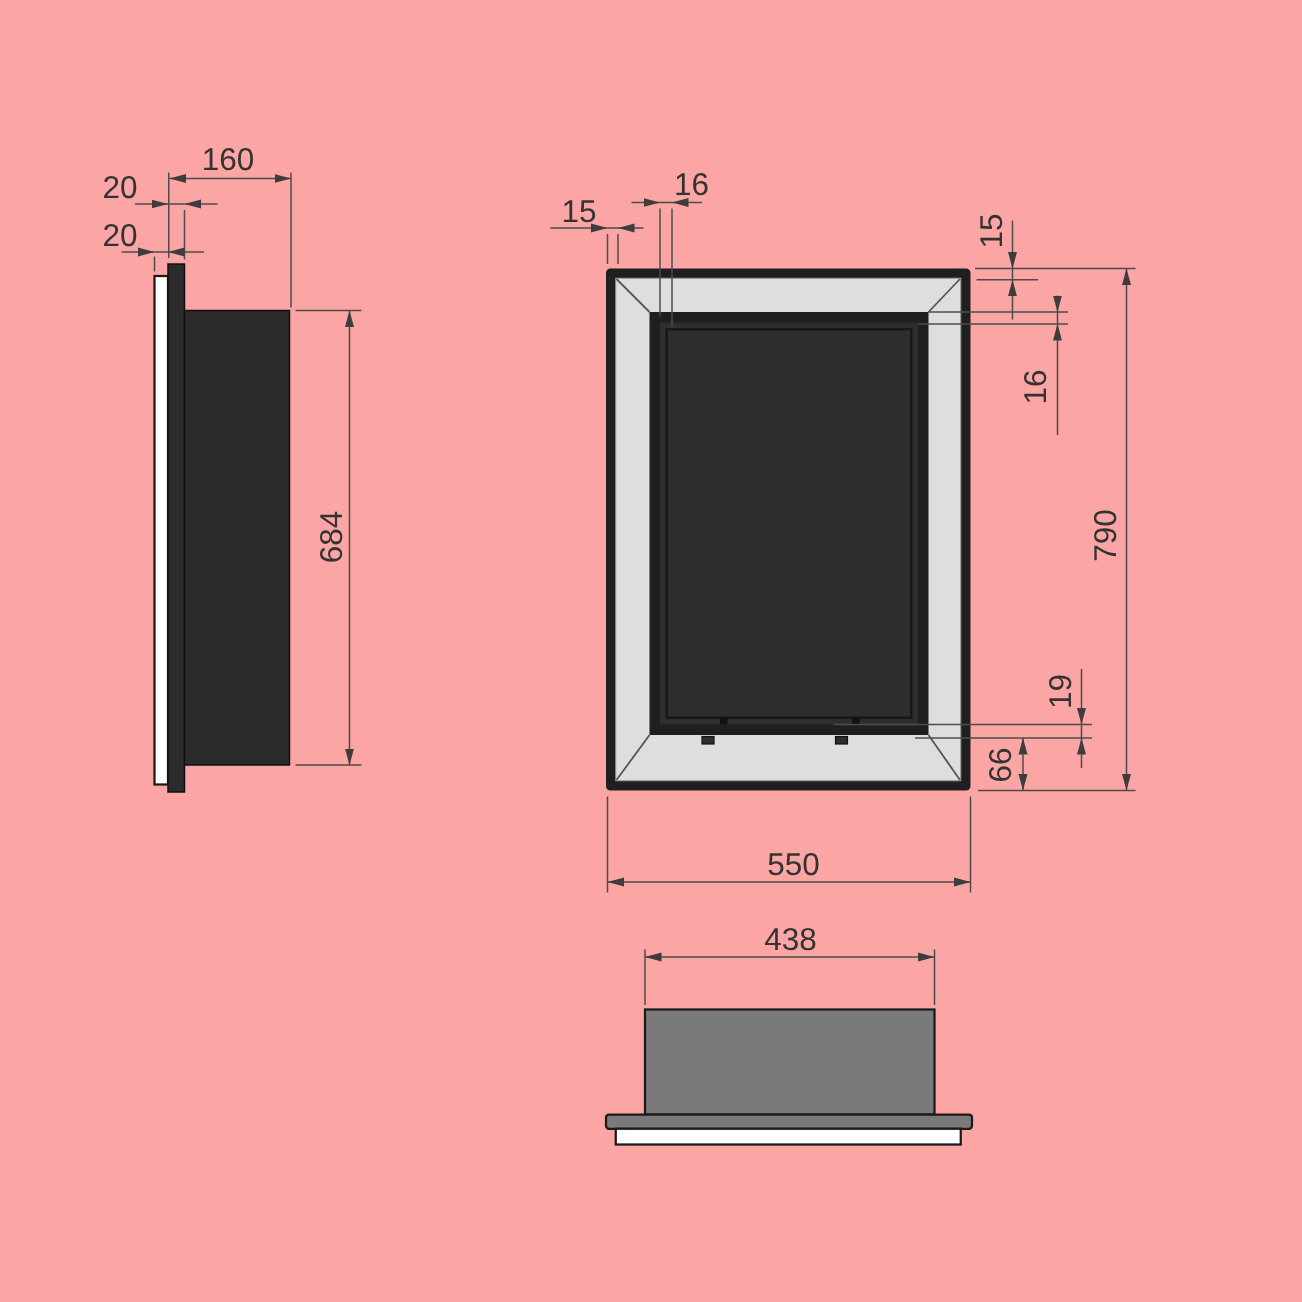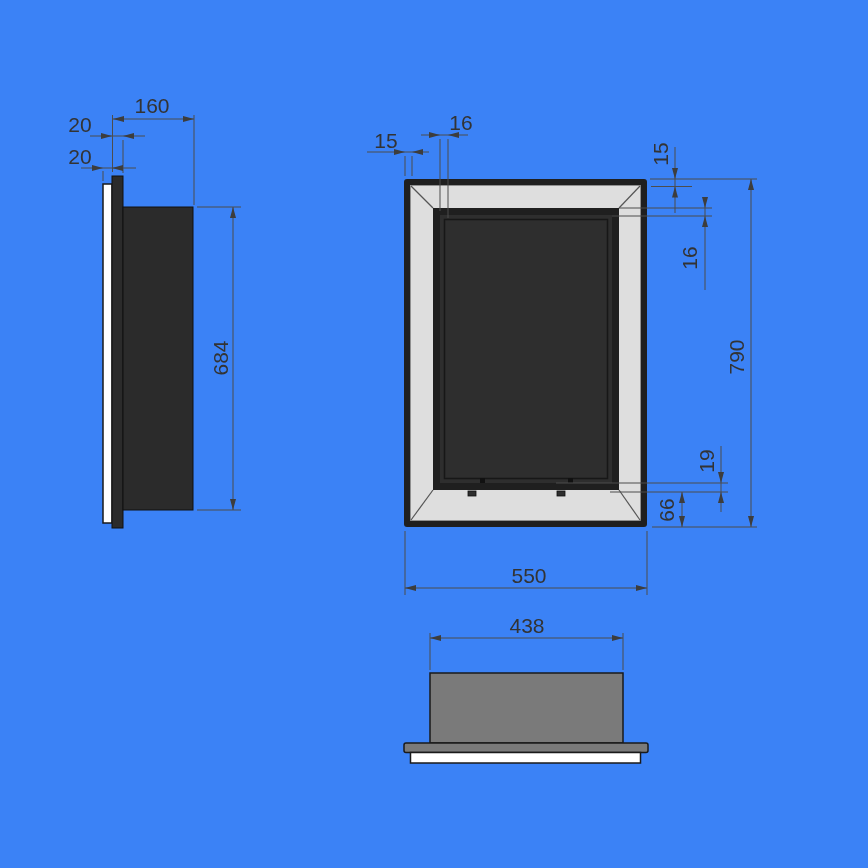--- a/index.html
+++ b/index.html
@@ -1,16 +1,16 @@
 <!DOCTYPE html>
 <html><head>
 <meta charset="utf-8">
 <style>
   html,body{margin:0;padding:0;background:#ffffff;}
-  .page{width:868px;height:868px;position:relative;background:#3b82f6;overflow:hidden;}
+  .page{width:868px;height:868px;position:relative;background:#fca5a5;overflow:hidden;}
   svg{display:block;}
   .ext{stroke:#4d4d4d;stroke-width:1;fill:none;}
   .dl{stroke:#4d4d4d;stroke-width:1;fill:none;}
   .dtext{font-family:"Liberation Sans","DejaVu Sans",sans-serif;font-size:21px;fill:#333333;}
   .mid{text-anchor:middle;}
 </style>
 </head>
 <body>
 
 <div class="page">

